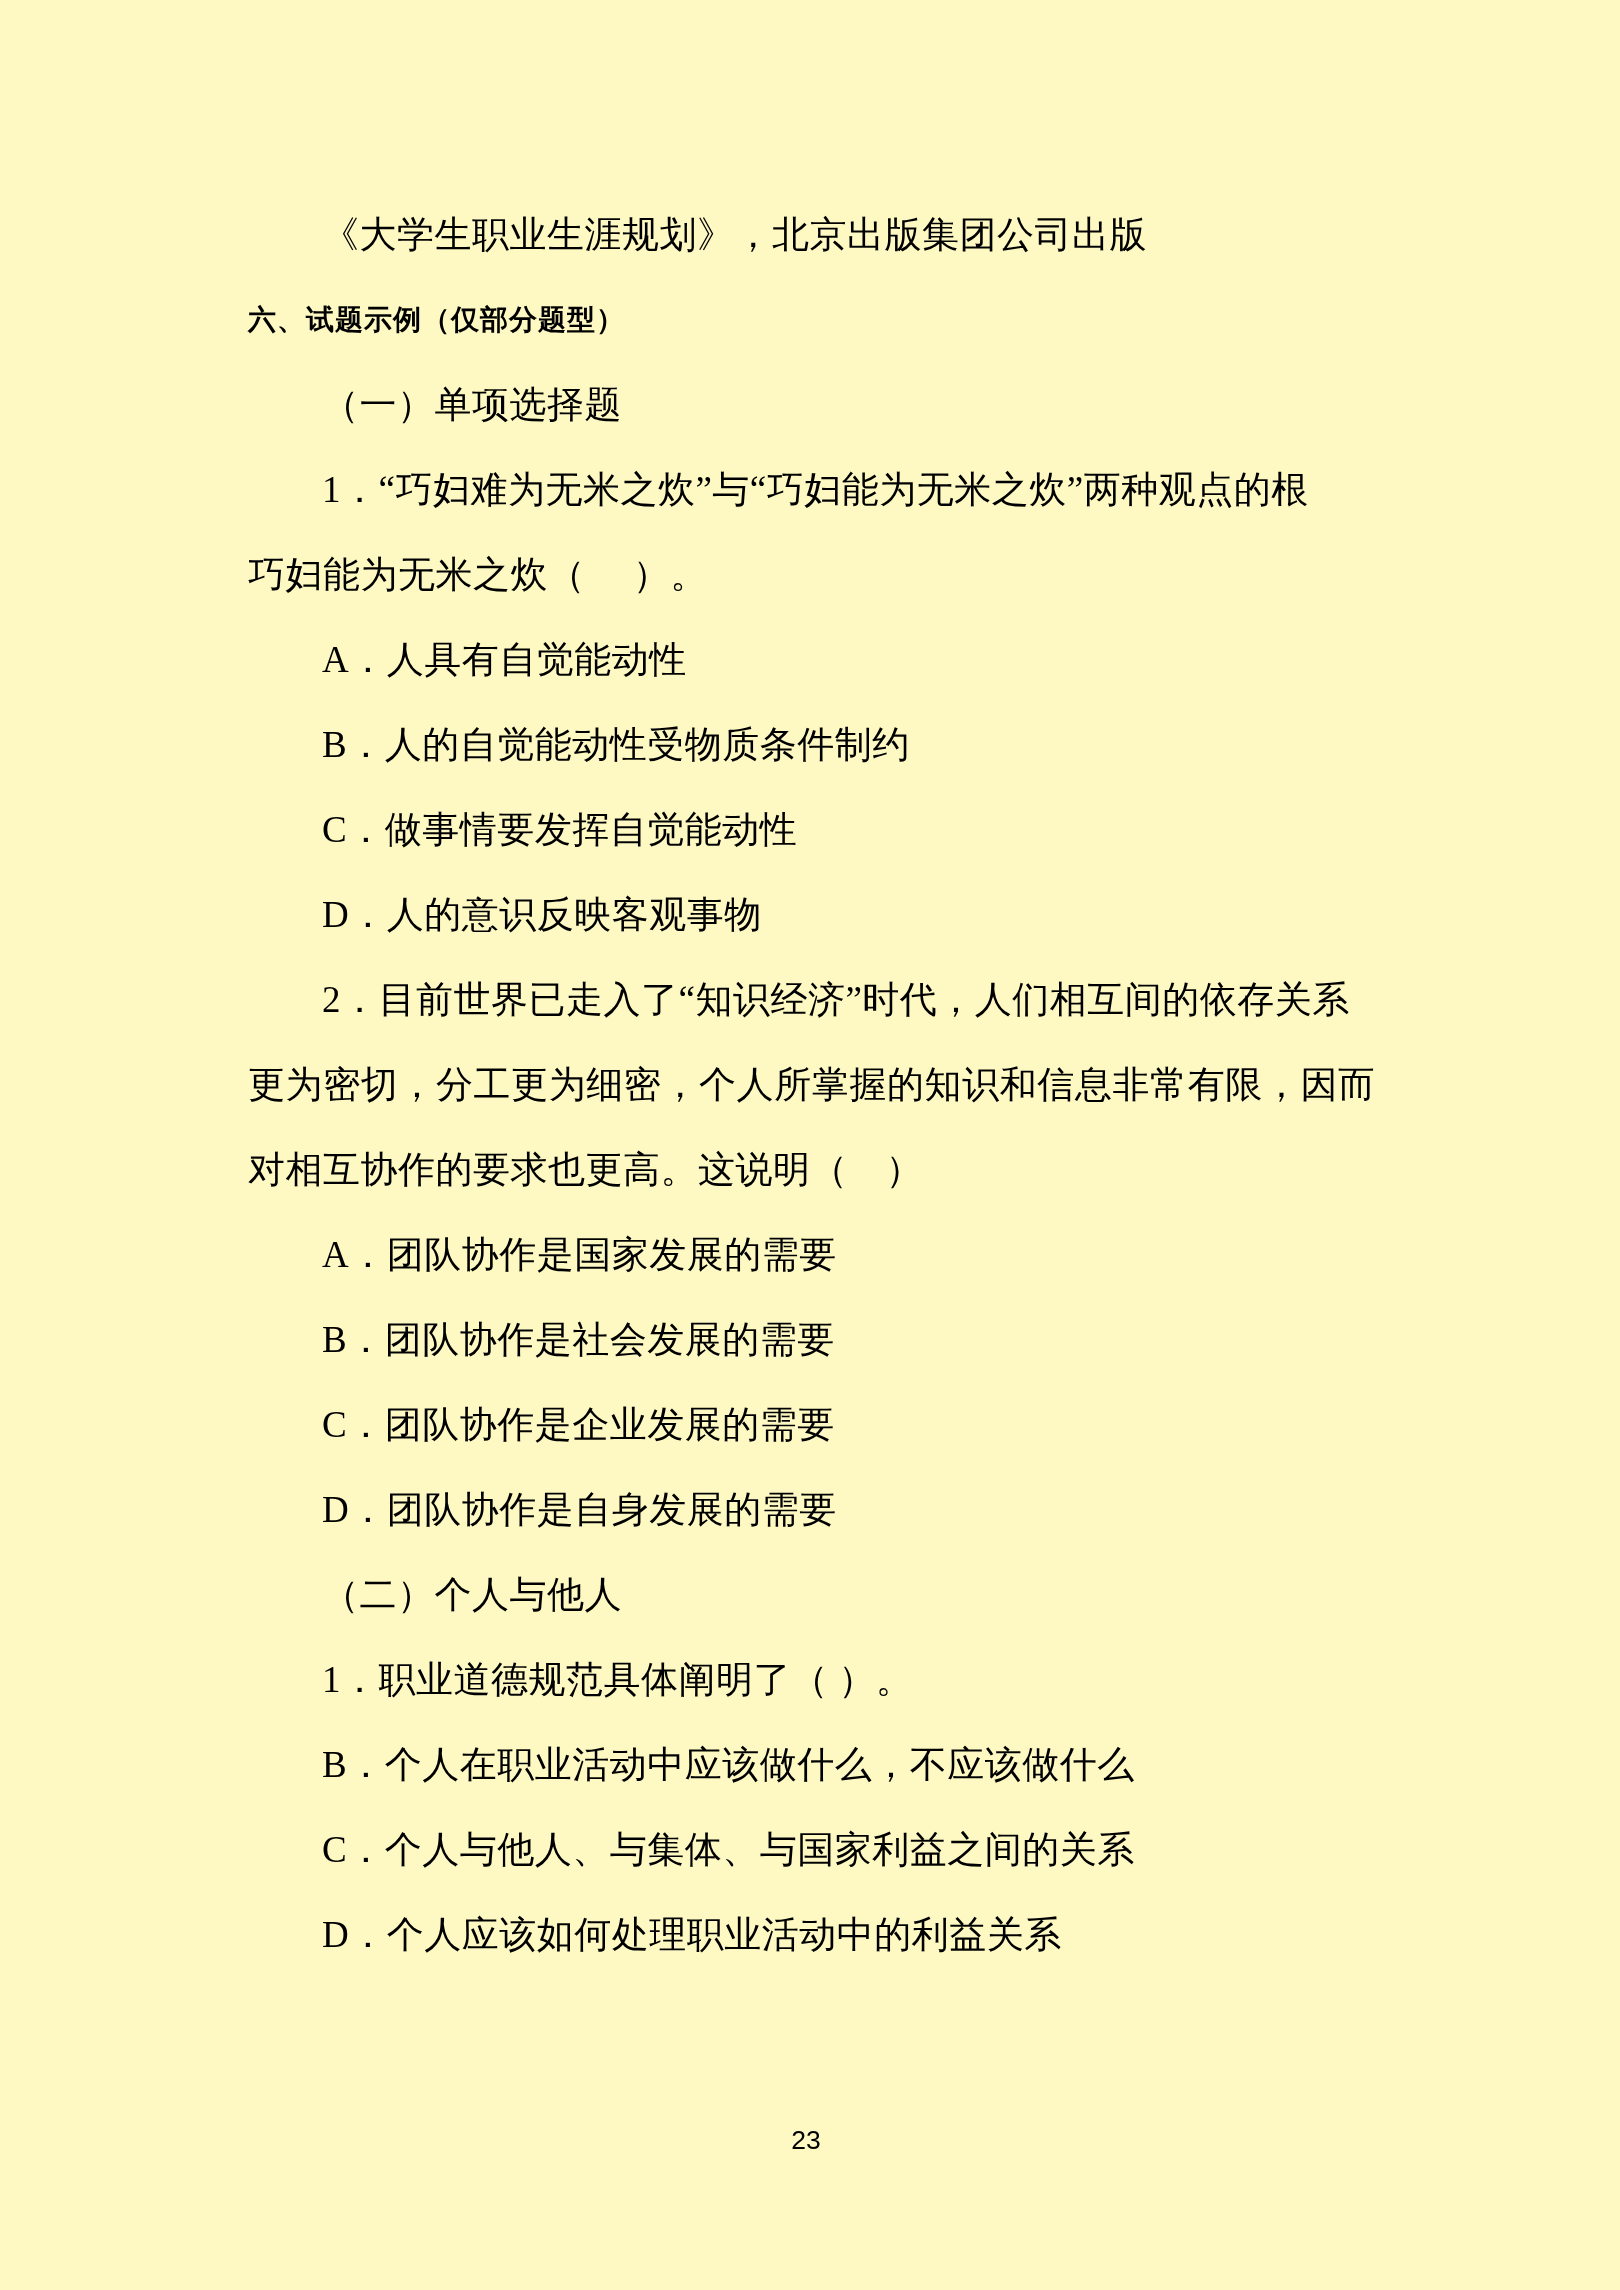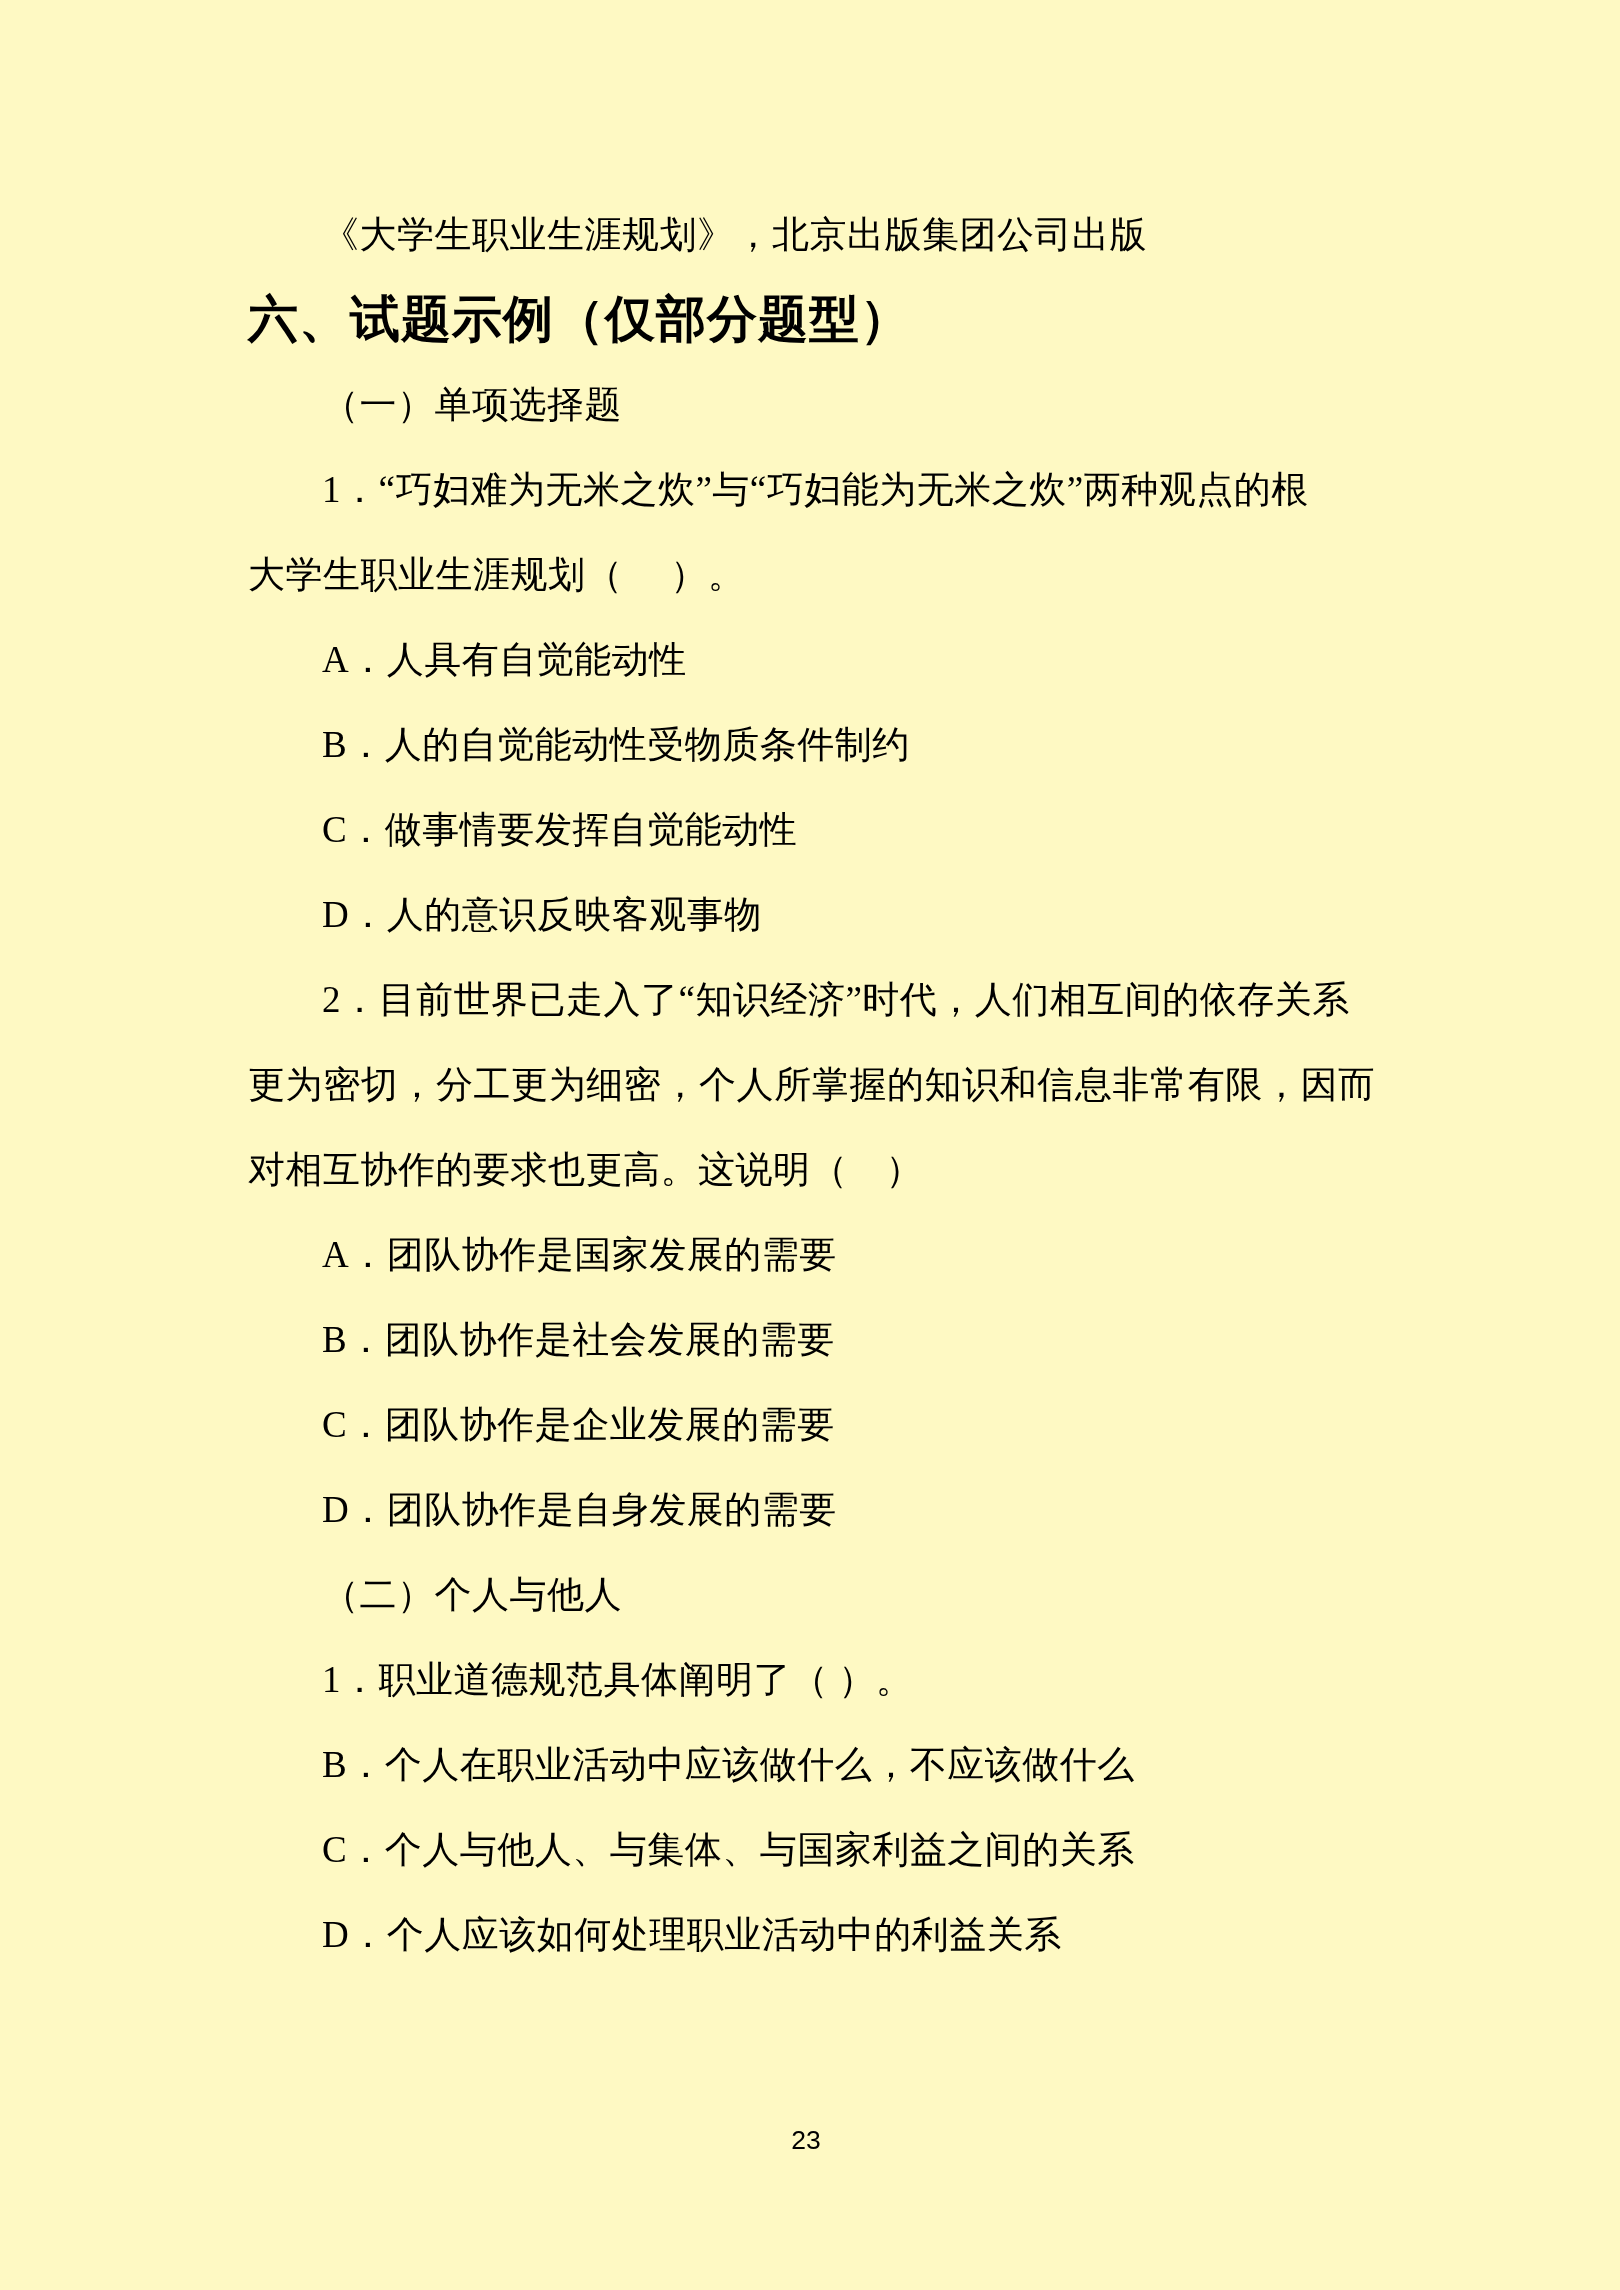--- a/index.html
+++ b/index.html
@@ -34,21 +34,21 @@
   }
   .line.fill {
     white-space: normal;
     text-align: justify;
     text-align-last: justify;
     letter-spacing: 0;
   }
   .line.heading {
     font-family: "Liberation Sans", "DejaVu Sans", sans-serif;
     font-weight: 700;
-    font-size: 50px;
+    font-size: 28px;
     letter-spacing: 1px;
   }
   .page-number {
     position: absolute;
     left: 0;
     right: 8px;
     top: 2125px;
     text-align: center;
     font-family: "Liberation Sans", "DejaVu Sans", sans-serif;
     font-size: 26.5px;
@@ -62,21 +62,21 @@
 <div class="page">
   <div class="body-text">
 
     <div class="line indent">《大学生职业生涯规划》，北京出版集团公司出版</div>
 
     <div class="line heading">六、试题示例（仅部分题型）</div>
 
     <div class="line indent">（一）单项选择题</div>
 
     <div class="line indent">1．“巧妇难为无米之炊”与“巧妇能为无米之炊”两种观点的根</div>
-    <div class="line">大学生职业生涯规划（　 ）。</div>
+    <div class="line">巧妇能为无米之炊（　 ）。</div>
 
     <div class="line indent">A．人具有自觉能动性</div>
     <div class="line indent">B．人的自觉能动性受物质条件制约</div>
     <div class="line indent">C．做事情要发挥自觉能动性</div>
     <div class="line indent">D．人的意识反映客观事物</div>
 
     <div class="line indent">2．目前世界已走入了“知识经济”时代，人们相互间的依存关系</div>
     <div class="line fill">更为密切，分工更为细密，个人所掌握的知识和信息非常有限，因而</div>
     <div class="line">对相互协作的要求也更高。这说明（　）</div>
 

